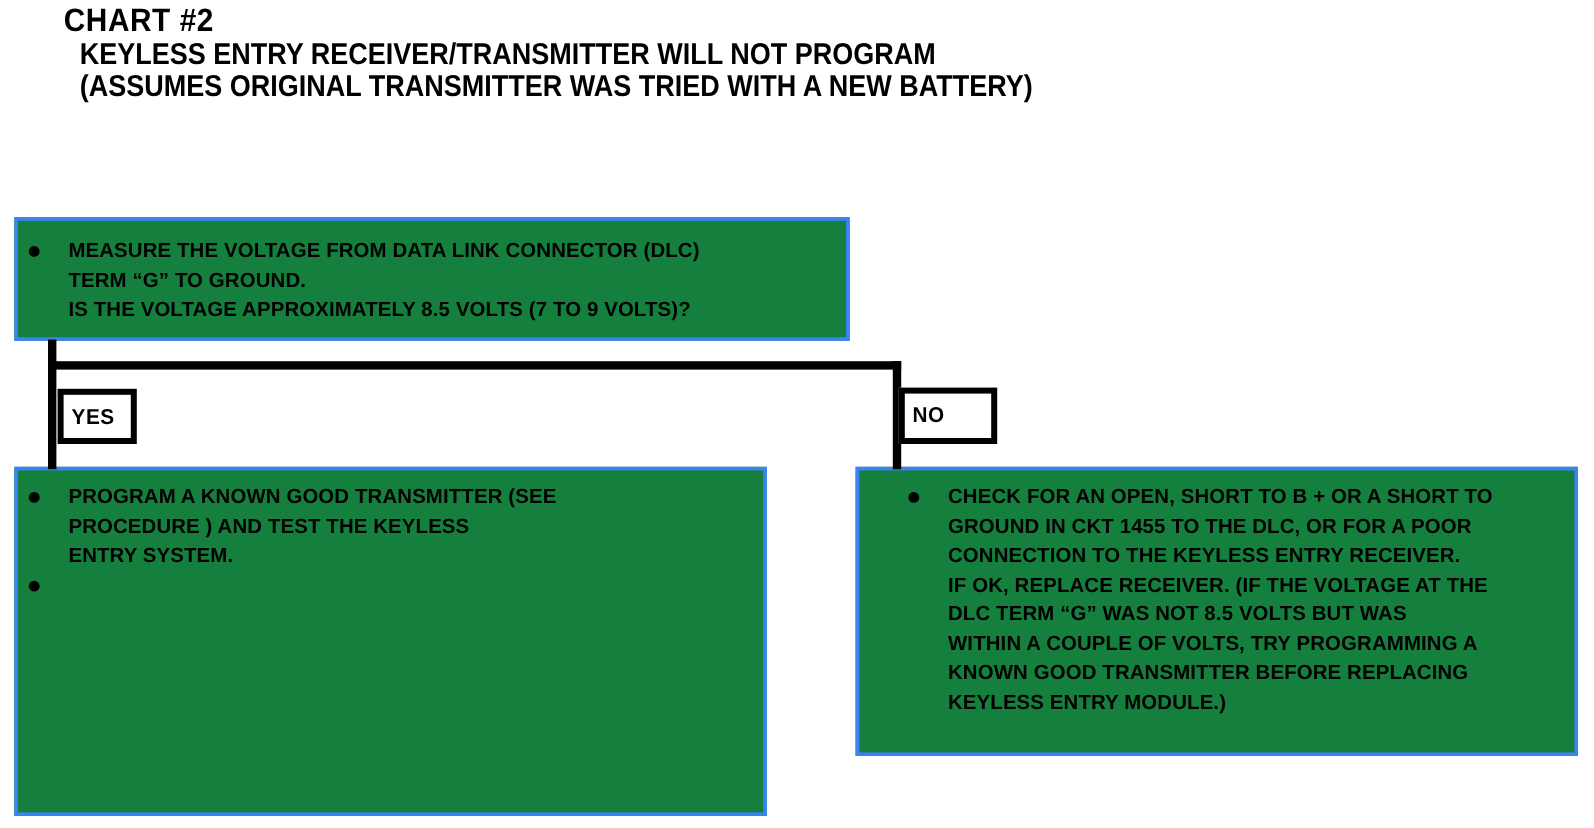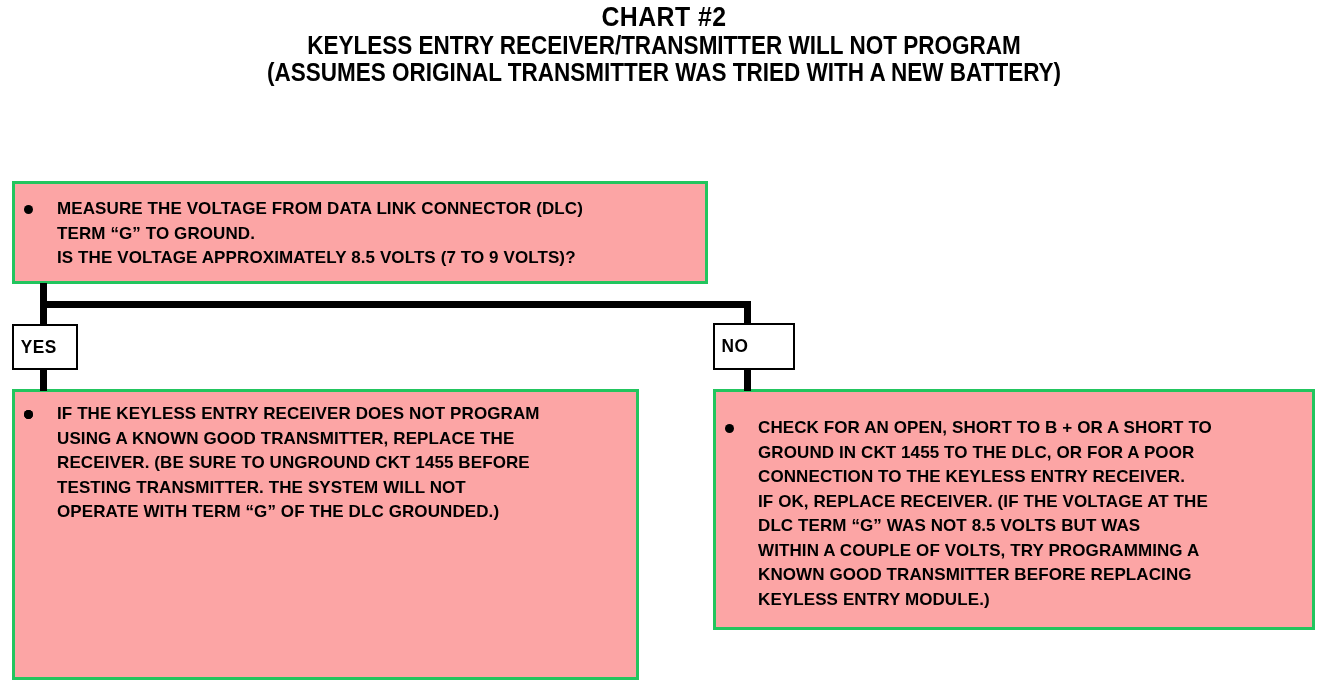--- a/index.html
+++ b/index.html
@@ -16,21 +16,20 @@
     color: #000000;
     -webkit-font-smoothing: none;
   }
 
   
   #title-block {
     position: absolute;
     left: 0;
     top: 0;
     width: 1328px;
-    text-align: center;
   }
   .chart-title {
     font-weight: bold;
     font-size: 27px;
     line-height: 30px;
     letter-spacing: 0.5px;
     transform: scaleX(0.92);
     margin-top: 2px;
     white-space: nowrap;
   }
@@ -40,22 +39,22 @@
     line-height: 27px;
     letter-spacing: 0px;
     transform: scaleX(0.90);
     white-space: nowrap;
   }
 
   
   .box {
     position: absolute;
     box-sizing: border-box;
-    border: 3px solid #22c55e;
-    background: #fca5a5;
+    border: 3px solid #3b82f6;
+    background: #15803d;
   }
 
   
   .blist {
     margin: 0;
     padding: 0;
     list-style: none;
   }
   .bitem {
     position: relative;
@@ -78,26 +77,27 @@
     letter-spacing: 0.1px;
     transform: scaleX(0.96);
     transform-origin: left center;
     white-space: pre-line;
   }
 
   
   .label-box {
     position: absolute;
     box-sizing: border-box;
-    border: 2px solid #000000;
+    border: 5px solid #000000;
     background: #ffffff;
     display: flex;
     align-items: center;
     justify-content: flex-start;
     z-index: 3;
+    margin-left: 36px;
   }
   .label-box span {
     font-weight: bold;
     font-size: 18px;
     letter-spacing: 0.5px;
     padding-left: 6px;
     transform: scaleX(0.96);
   }
 
   
@@ -140,34 +140,32 @@
 </div>
 
 <div class="label-box" style="left:713px; top:323px; width:82px; height:47px;">
   <span>NO</span>
 </div>
 
 <div class="box" style="left:12px; top:389px; width:627px; height:291px;">
   <ul class="blist" style="padding-top:10px;">
     <li class="bitem">
       <span class="dot"></span>
+      <span class="btext">PROGRAM A KNOWN GOOD TRANSMITTER (SEE
+PROCEDURE ) AND TEST THE KEYLESS
+ENTRY SYSTEM.</span>
     </li>
     <li class="bitem">
       <span class="dot"></span>
-      <span class="btext">IF THE KEYLESS ENTRY RECEIVER DOES NOT PROGRAM
-USING A KNOWN GOOD TRANSMITTER, REPLACE THE
-RECEIVER.  (BE SURE TO UNGROUND CKT 1455 BEFORE
-TESTING TRANSMITTER.  THE SYSTEM WILL NOT
-OPERATE WITH TERM “G” OF THE DLC GROUNDED.)</span>
     </li>
   </ul>
 </div>
 
 <div class="box" style="left:713px; top:389px; width:602px; height:241px;">
-  <ul class="blist" style="padding-top:24px;">
+  <ul class="blist" style="padding-top:10px;margin-left:32px;">
     <li class="bitem">
       <span class="dot"></span>
       <span class="btext">CHECK FOR AN OPEN, SHORT TO B + OR A SHORT TO
 GROUND IN CKT 1455 TO THE DLC, OR FOR A POOR
 CONNECTION TO THE KEYLESS ENTRY RECEIVER.
 IF OK, REPLACE RECEIVER.  (IF THE VOLTAGE AT THE
 DLC TERM “G” WAS NOT 8.5 VOLTS BUT WAS
 WITHIN A COUPLE OF VOLTS, TRY PROGRAMMING A
 KNOWN GOOD TRANSMITTER BEFORE REPLACING
 KEYLESS ENTRY MODULE.)</span>

